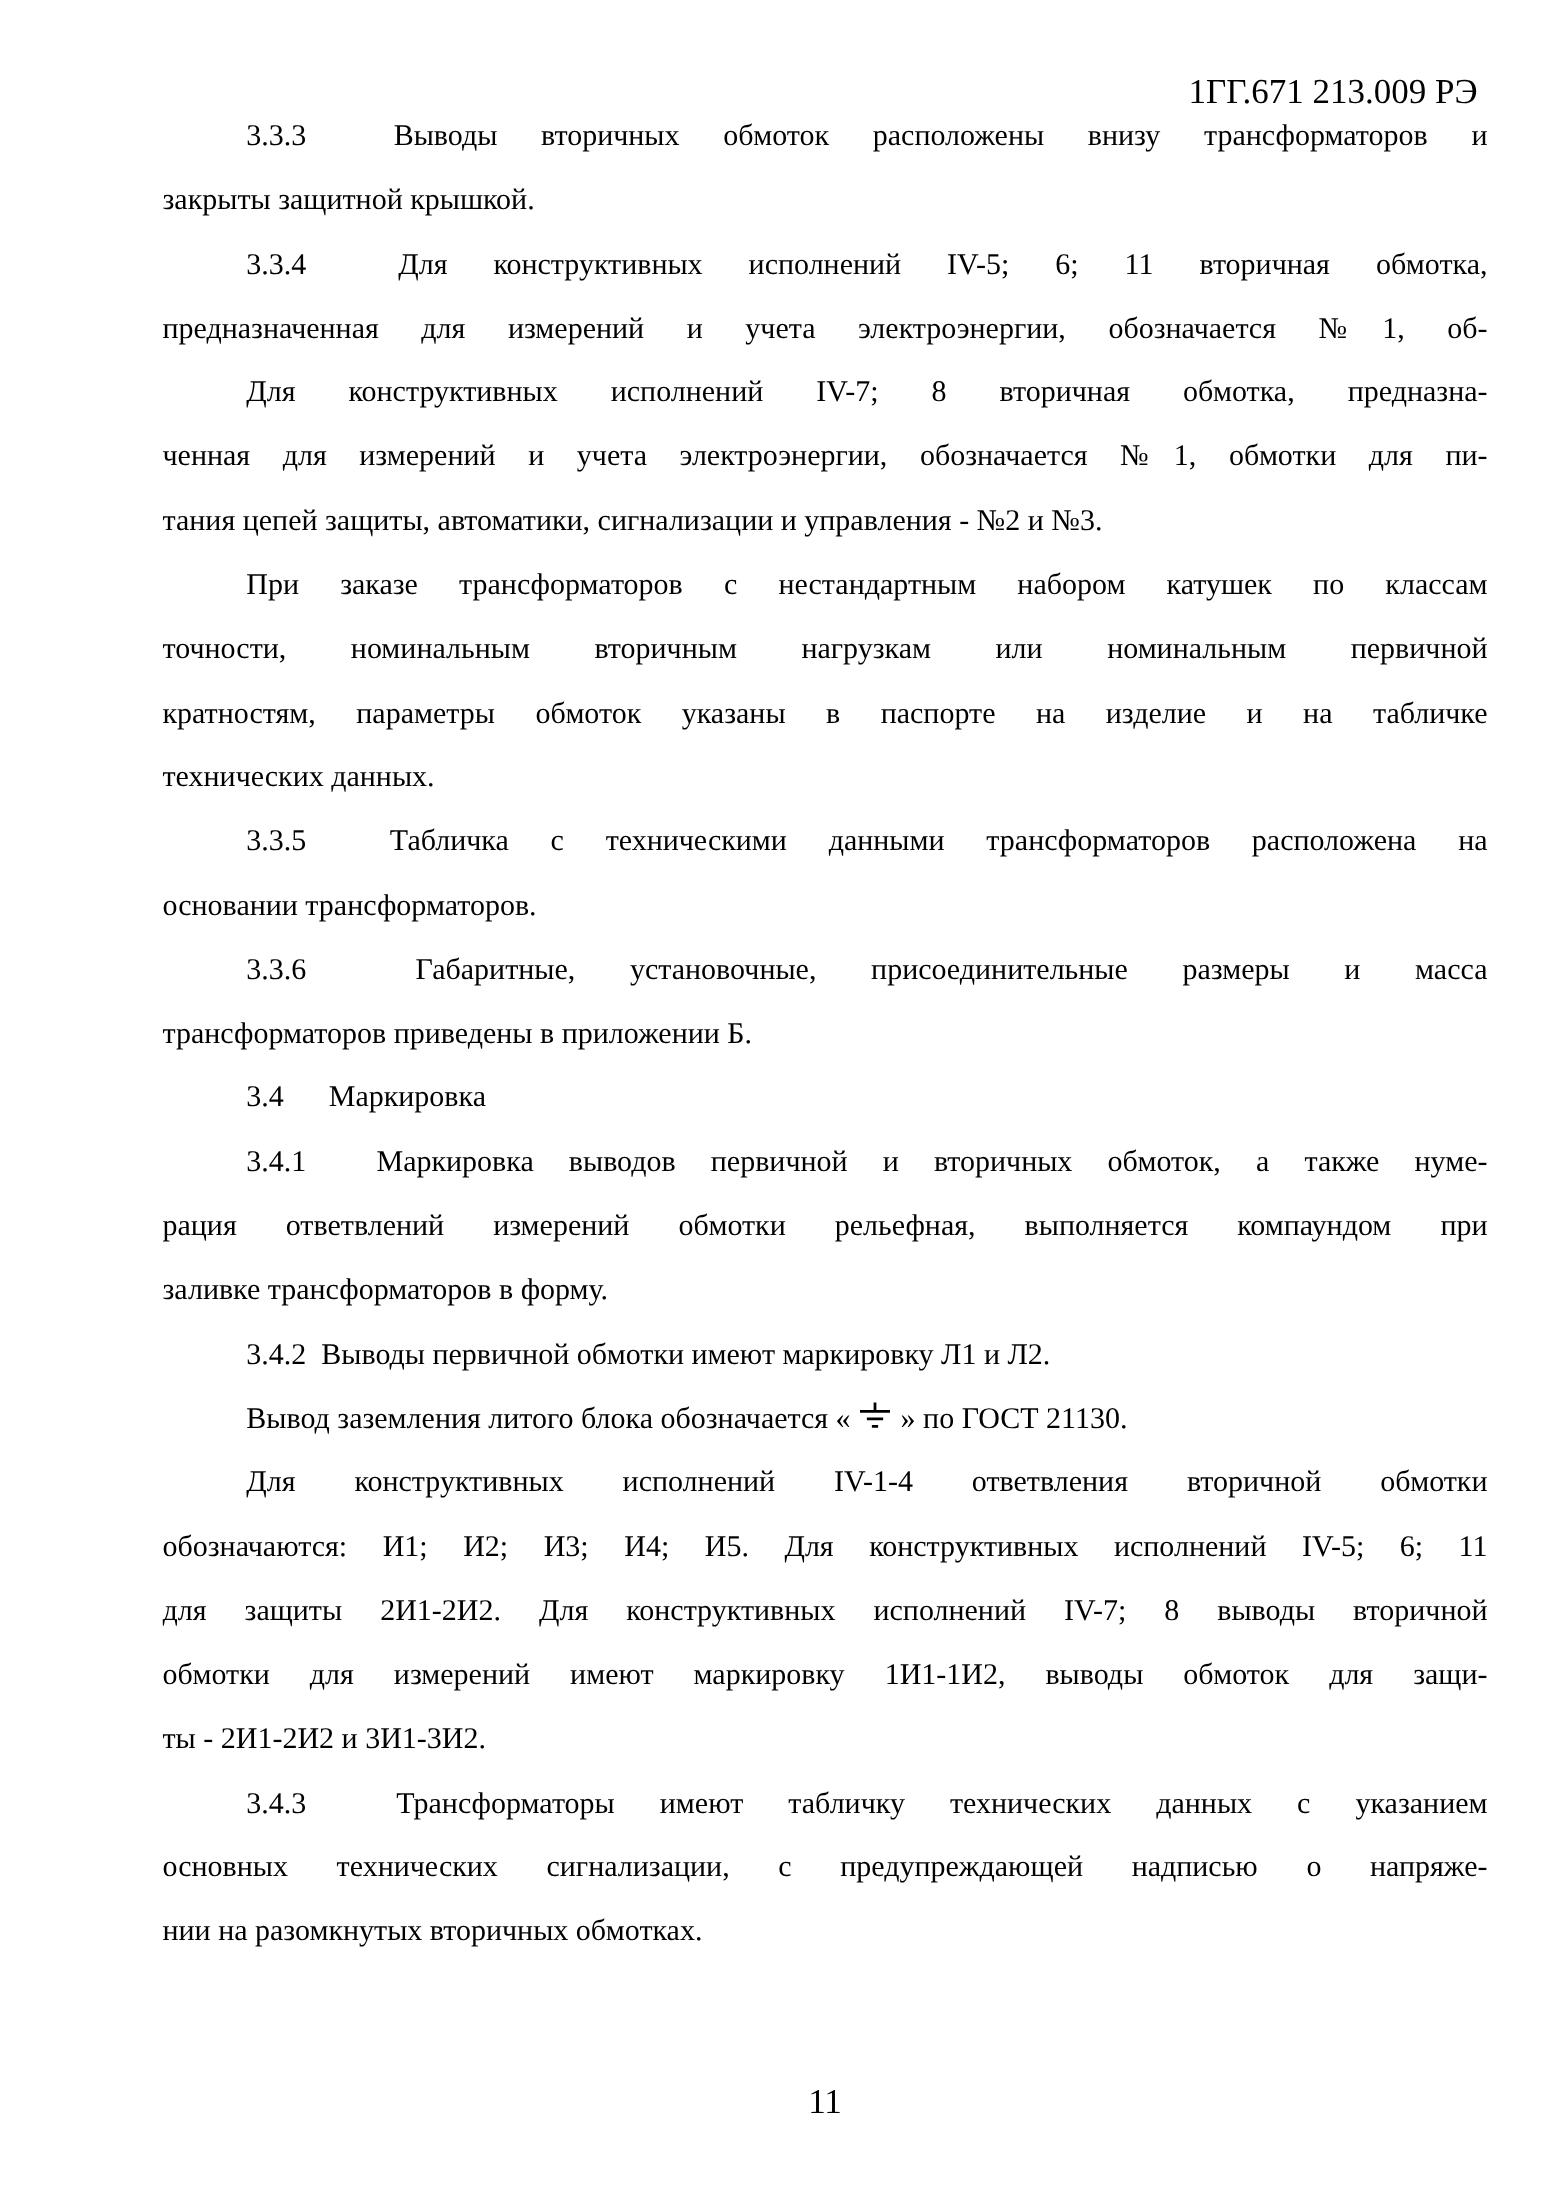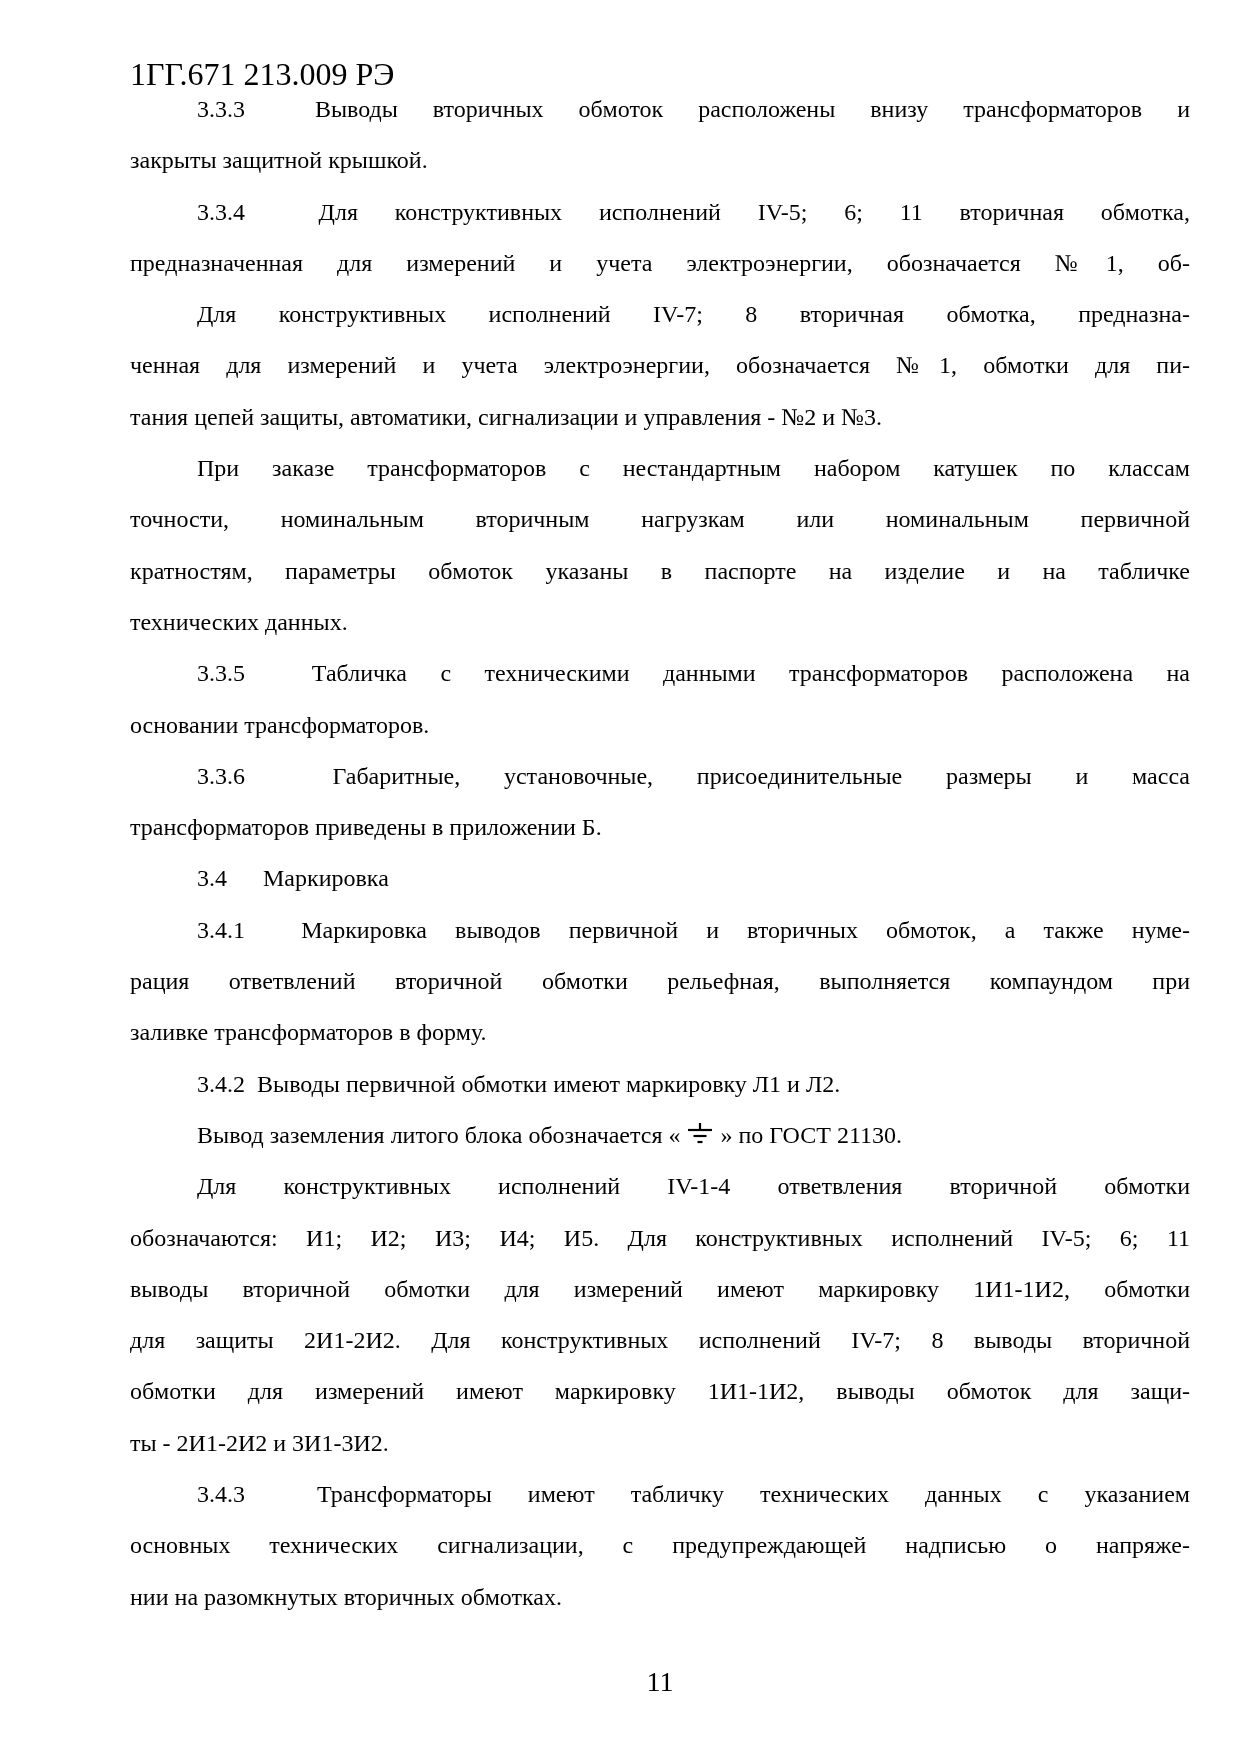--- a/index.html
+++ b/index.html
@@ -13,22 +13,22 @@
     color: #000000;
     font-family: "Liberation Serif", serif;
     overflow: hidden;
   }
 
   .doc-code {
     position: absolute;
     top: 58px;
     left: 130px;
     width: 1052px;
-    text-align: left;
-    font-size: 32px;
+    text-align: right;
+    font-size: 28px;
     line-height: 32px;
     white-space: nowrap;
   }
 
   .doc-body {
     position: absolute;
     top: 84px;
     left: 130px;
     width: 1060px;
     font-size: 24px;
@@ -98,40 +98,39 @@
       </div>
       <div class="paragraph">
         <div class="line indent">3.3.6&nbsp; Габаритные, установочные, присоединительные размеры и масса</div>
         <div class="line last">трансформаторов приведены в приложении Б.</div>
       </div>
       <div class="paragraph">
         <div class="line indent last">3.4&nbsp;&nbsp;&nbsp;&nbsp;&nbsp;&nbsp;Маркировка</div>
       </div>
       <div class="paragraph">
         <div class="line indent">3.4.1&nbsp; Маркировка выводов первичной и вторичных обмоток, а также нуме-</div>
-        <div class="line">рация ответвлений вторичной обмотки рельефная, выполняется компаундом при</div>
+        <div class="line">рация ответвлений измерений обмотки рельефная, выполняется компаундом при</div>
         <div class="line last">заливке трансформаторов в форму.</div>
       </div>
       <div class="paragraph">
         <div class="line indent last">3.4.2&nbsp; Выводы первичной обмотки имеют маркировку Л1 и Л2.</div>
       </div>
       <div class="paragraph">
         <div class="line indent last">Вывод заземления литого блока обозначается «&nbsp;<span class="earth-icon"><svg width="28" height="24" viewBox="0 0 28 24" xmlns="http://www.w3.org/2000/svg">
               <g stroke="#000" stroke-width="2.2" fill="none">
                 <line x1="14" y1="1" x2="14" y2="7"></line>
                 <line x1="2" y1="8" x2="26" y2="8"></line>
                 <line x1="7.5" y1="14" x2="20.5" y2="14"></line>
                 <line x1="11.5" y1="20" x2="16.5" y2="20"></line>
               </g>
             </svg></span>&nbsp;» по ГОСТ 21130.</div>
       </div>
       <div class="paragraph">
         <div class="line indent">Для конструктивных исполнений IV-1-4 ответвления вторичной обмотки</div>
         <div class="line">обозначаются: И1; И2; И3; И4; И5. Для конструктивных исполнений IV-5; 6; 11</div>
-        <div class="line">выводы вторичной обмотки для измерений имеют маркировку 1И1-1И2, обмотки</div>
         <div class="line">для защиты 2И1-2И2. Для конструктивных исполнений IV-7; 8 выводы вторичной</div>
         <div class="line">обмотки для измерений имеют маркировку 1И1-1И2, выводы обмоток для защи-</div>
         <div class="line last">ты - 2И1-2И2 и 3И1-3И2.</div>
       </div>
       <div class="paragraph">
         <div class="line indent">3.4.3&nbsp; Трансформаторы имеют табличку технических данных с указанием</div>
         <div class="line">основных технических сигнализации, с предупреждающей надписью о напряже-</div>
         <div class="line last">нии на разомкнутых вторичных обмотках.</div>
       </div>
     </div>

